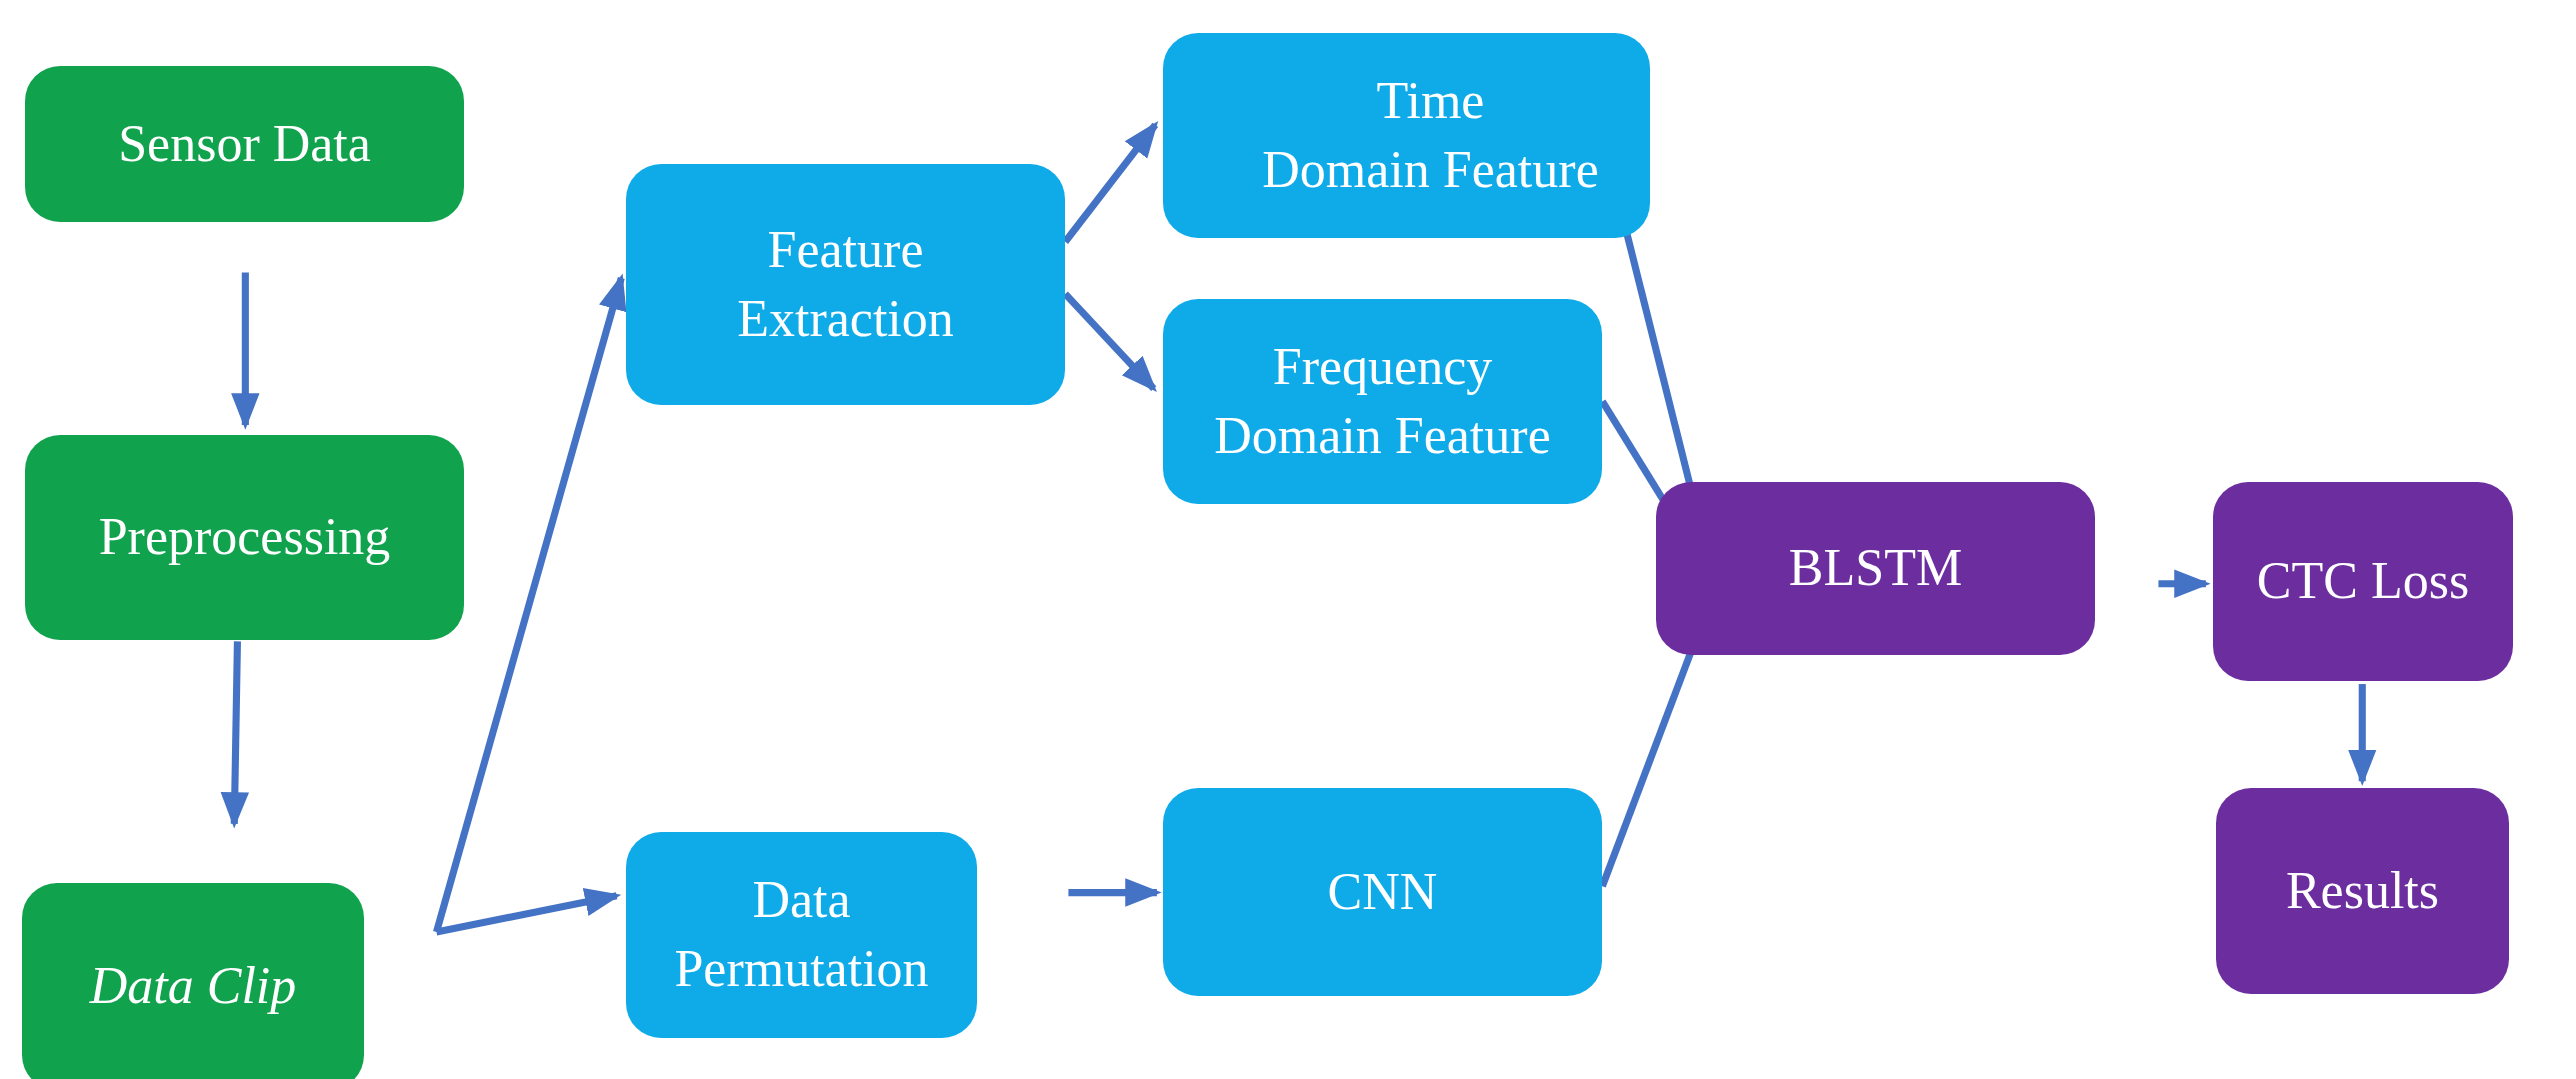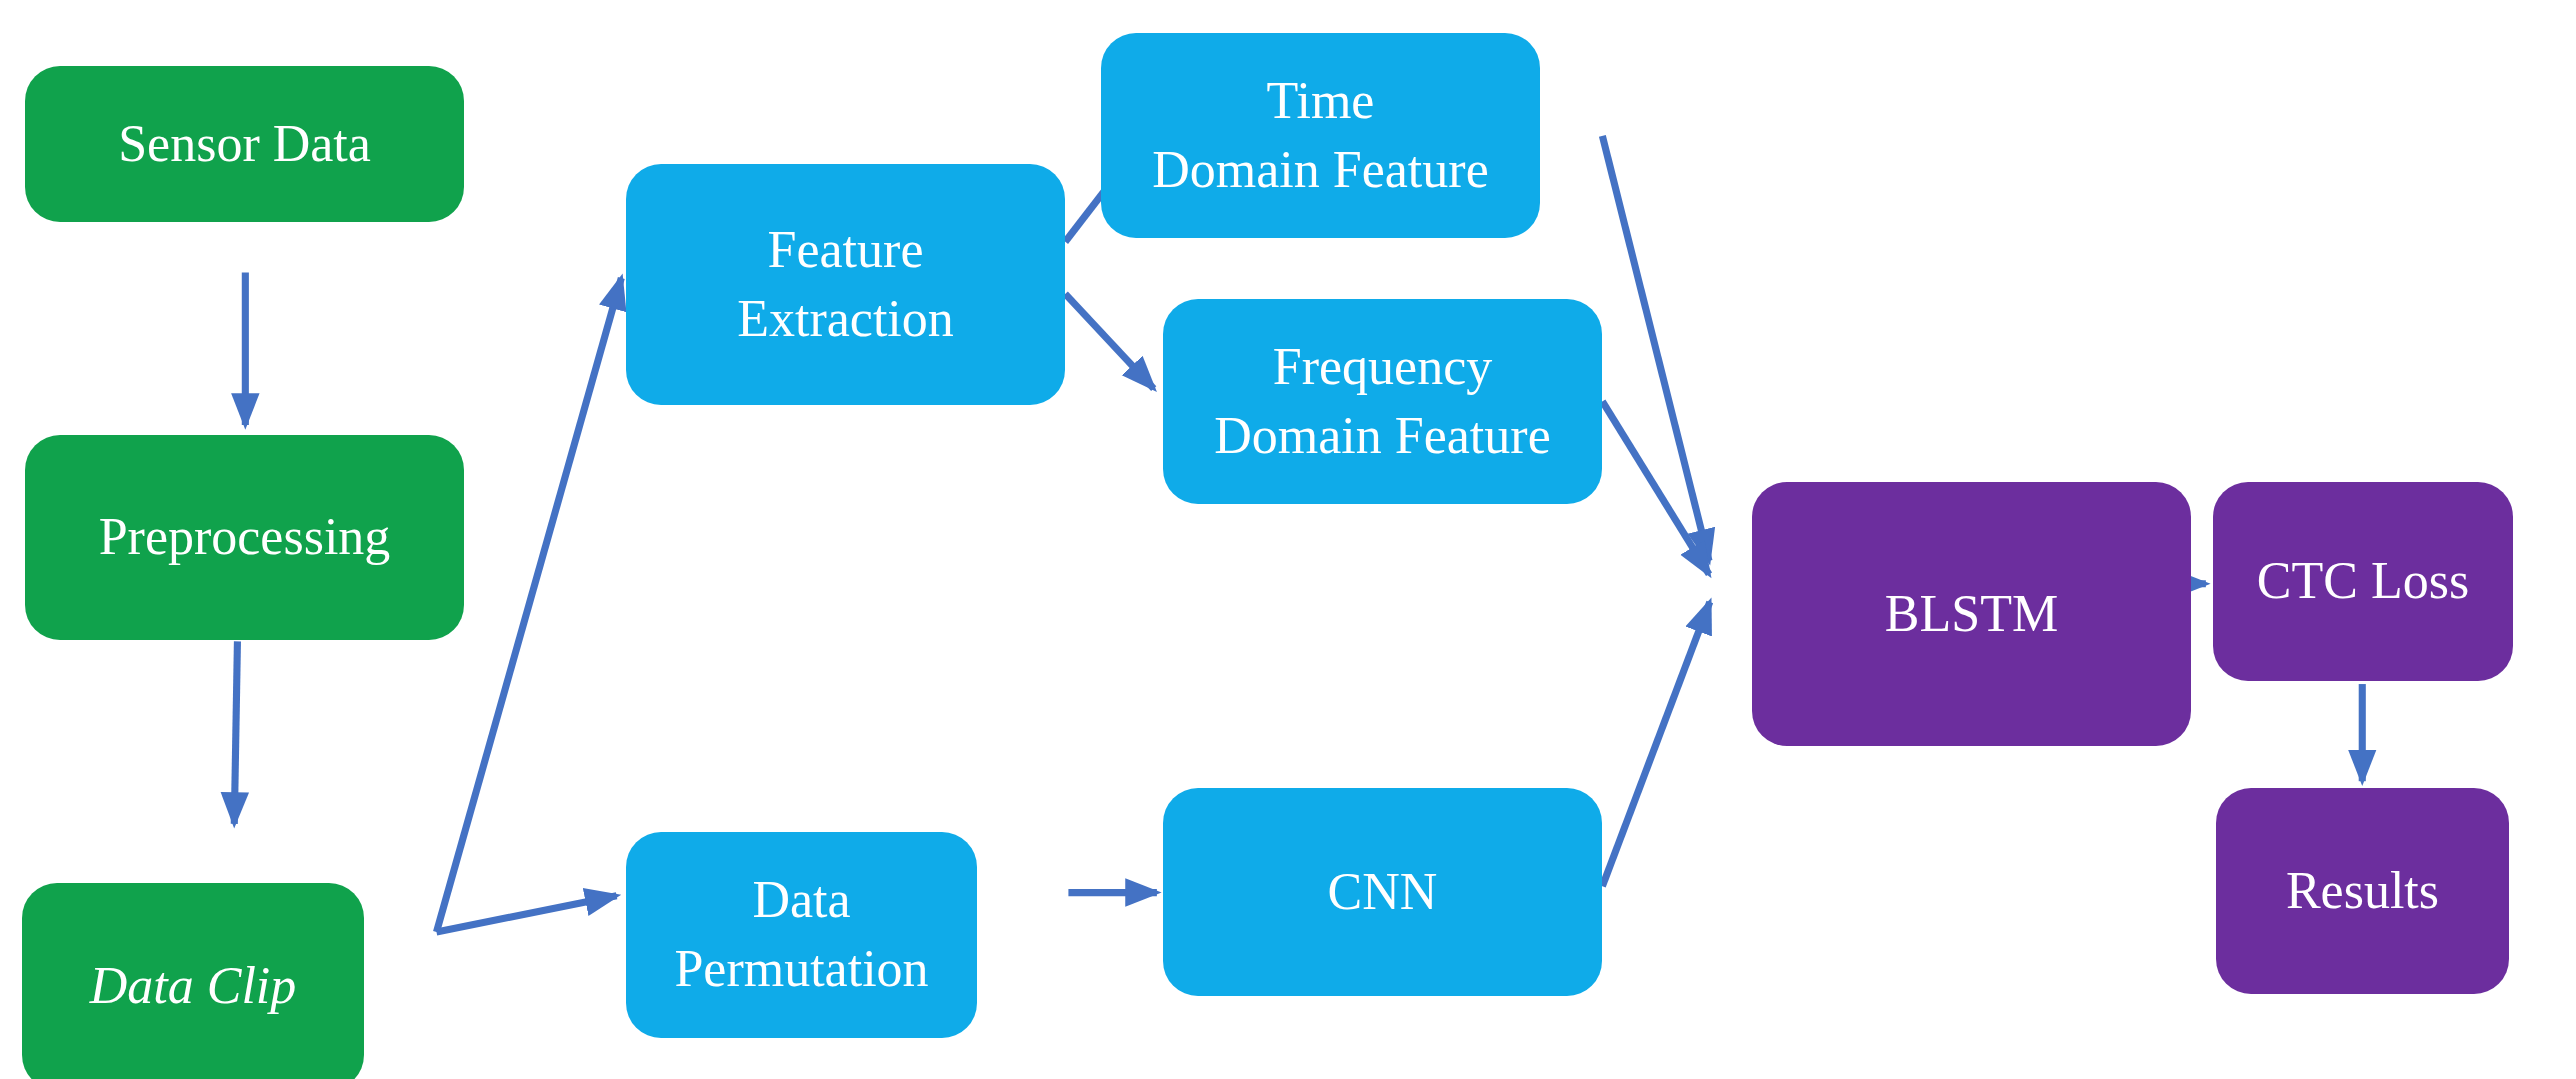--- a/index.html
+++ b/index.html
@@ -37,24 +37,24 @@
   }
   .green  { background: #10A24C; }
   .cyan   { background: #0FABE9; }
   .purple { background: #6C2E9E; }
 
   #n-sensor        { left: 25px;   top: 66px;   width: 439px; height: 156px; }
   #n-preprocessing { left: 25px;   top: 435px;  width: 439px; height: 205px; }
   #n-dataclip      { left: 22px;   top: 883px; width: 342px; height: 207px; font-style: italic; }
   #n-feature       { left: 626px;  top: 164px;  width: 439px; height: 241px; }
   #n-permutation   { left: 626px;  top: 832px;  width: 351px; height: 206px; }
-  #n-time          { left: 1101px; top: 33px;   width: 439px; height: 205px; }
+  #n-time          { left: 1163px; top: 33px;   width: 439px; height: 205px; padding-left: 48px; }
   #n-freq          { left: 1163px; top: 299px;  width: 439px; height: 205px; }
   #n-cnn           { left: 1163px; top: 788px;  width: 439px; height: 208px; }
-  #n-blstm         { left: 1752px; top: 482px;  width: 439px; height: 264px; }
+  #n-blstm         { left: 1656px; top: 482px;  width: 439px; height: 173px; }
   #n-ctc           { left: 2213px; top: 482px;  width: 300px;  height: 199px; }
   #n-results       { left: 2216px; top: 788px;  width: 293px;  height: 206px; }
 
   .edge {
     stroke: #4472C4;
     stroke-width: 9;
     fill: none;
   }
 </style>
 </head>

